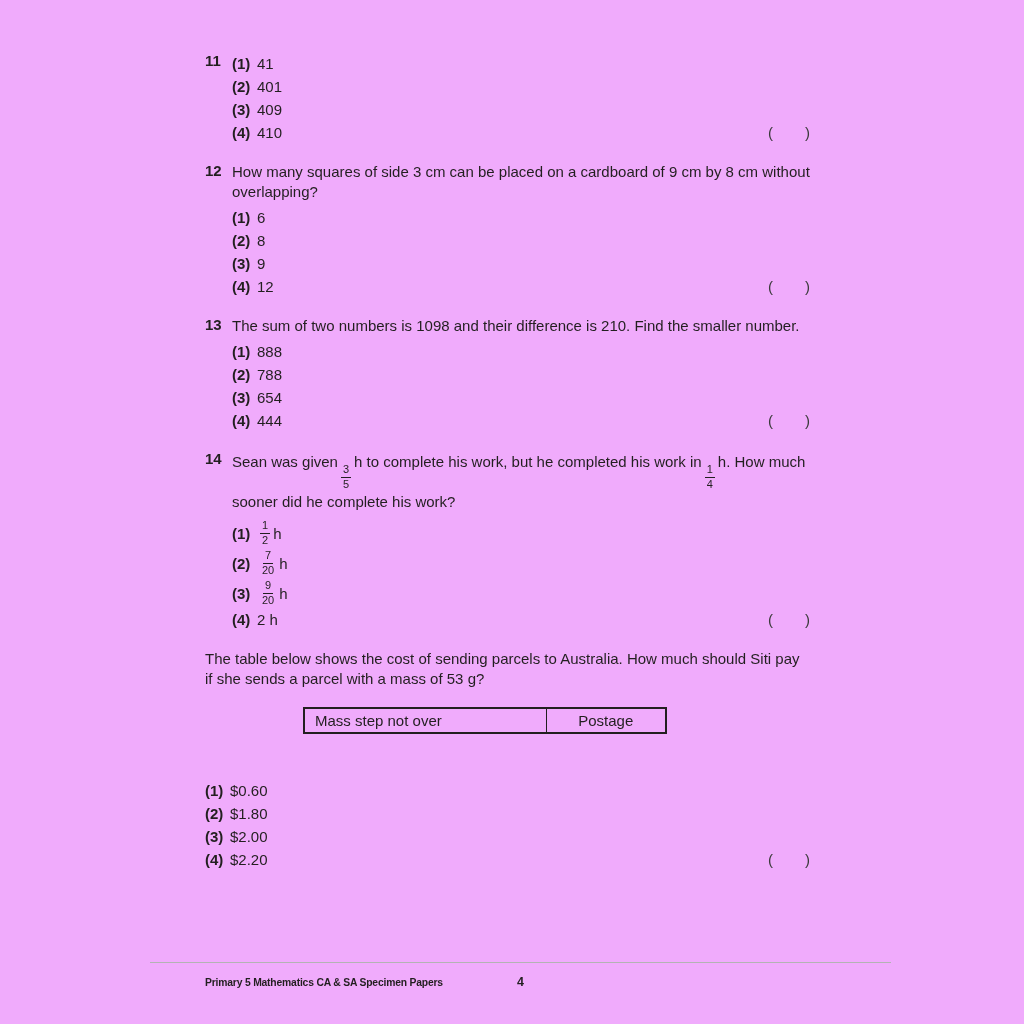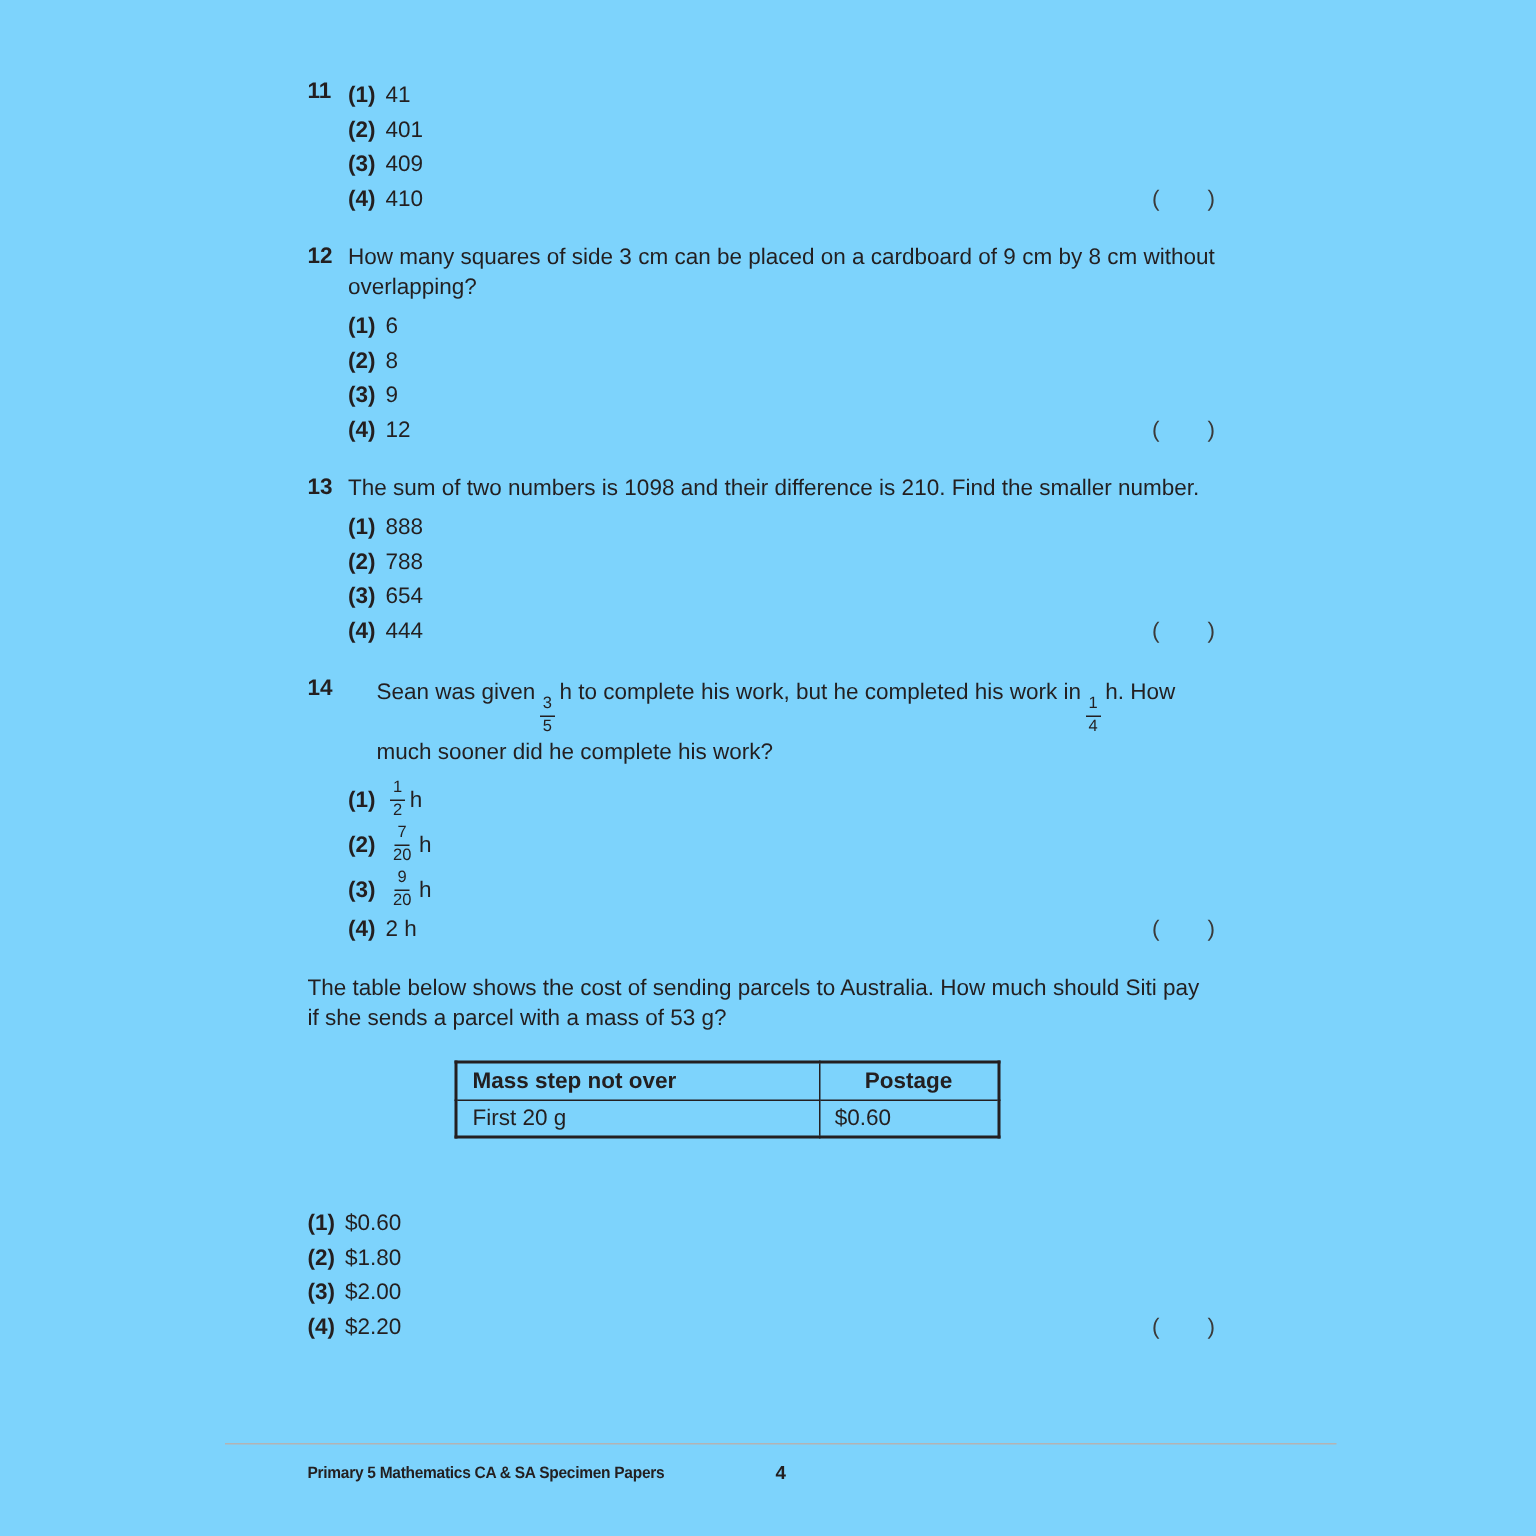--- a/index.html
+++ b/index.html
@@ -1,30 +1,30 @@
 <!DOCTYPE html>
 <html><head>
 <meta charset="utf-8">
 <style>
   * { margin:0; padding:0; box-sizing:border-box; }
   html,body { background:#ffffff; }
   body { font-family:"Liberation Sans", sans-serif; color:#231f20; }
   .page {
-    position:relative; width:1024px; height:1024px; background:#7dd3fc;
+    position:relative; width:1024px; height:1024px; background:#f0abfc;
     overflow:hidden;
   }
   .content {
     position:absolute; left:205px; top:52px; width:605px;
     font-size:15px;
   }
   .question { display:flex; margin-bottom:18px; }
   .qnum { width:27px; font-weight:bold; flex:none; }
   .qbody { flex:1; min-width:0; }
   .qtext { line-height:20px; margin-bottom:4px; }
-  .qtext.with-frac { line-height:24px;margin-left:19px; }
+  .qtext.with-frac { line-height:24px; }
   .option { display:flex; align-items:baseline; height:23px; line-height:23px; position:relative; }
   .option.frac-row { height:30px; align-items:center; }
   .olabel { width:25px; font-weight:bold; flex:none; }
   .blank {
     display:inline-block; width:58px; height:12px;
     border-bottom:1px solid #231f20; margin:0 4px;
   }
   .frac {
     display:inline-flex; flex-direction:column; align-items:center;
     vertical-align:-0.55em; line-height:1; font-size:11px; margin:0 3px;
@@ -37,21 +37,21 @@
     font-weight:normal; color:#3a3a3a;
   }
   .postage-table {
     border-collapse:collapse; margin:18px 0 0 98px;
     border:2px solid #231f20;
   }
   .postage-table th, .postage-table td {
     border:1px solid #231f20; font-size:15px; font-weight:normal;
     padding:2px 10px; height:25px;
   }
-  .postage-table th { font-weight:bold; }
+  .postage-table th { font-weight:normal; }
   .col-mass { width:242px; text-align:left; }
   .col-postage { width:120px; }
   .q15-options { margin-top:45px; }
   .footer-rule {
     position:absolute; left:150px; top:962px; width:741px; height:1px;
     background:#b3b3b3;
   }
   .footer-title {
     position:absolute; left:205px; top:976px;
     font-size:11px; font-weight:bold; letter-spacing:-0.2px;
@@ -195,24 +195,20 @@
 
     <div class="question">
       <div class="qbody">
         <div class="qtext">The table below shows the cost of sending parcels to Australia. How much should Siti pay if she sends a parcel with a mass of 53 g?</div>
         <table class="postage-table">
           <tbody>
               <tr>
             <th class="col-mass">Mass step not over</th>
             <th class="col-postage">Postage</th>
           </tr>
-          <tr>
-            <td class="col-mass">First 20 g</td>
-            <td class="col-postage">$0.60</td>
-          </tr>
         </tbody>
           </table>
         <div class="q15-options">
           <div class="option">
             <span class="olabel">(1)</span>
             <span>$0.60</span>
           </div>
           <div class="option">
             <span class="olabel">(2)</span>
             <span>$1.80</span>

